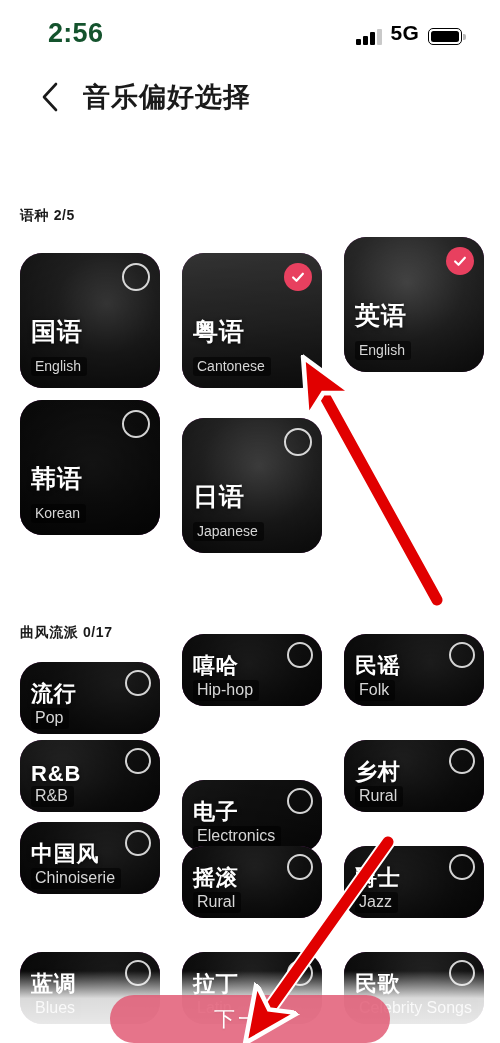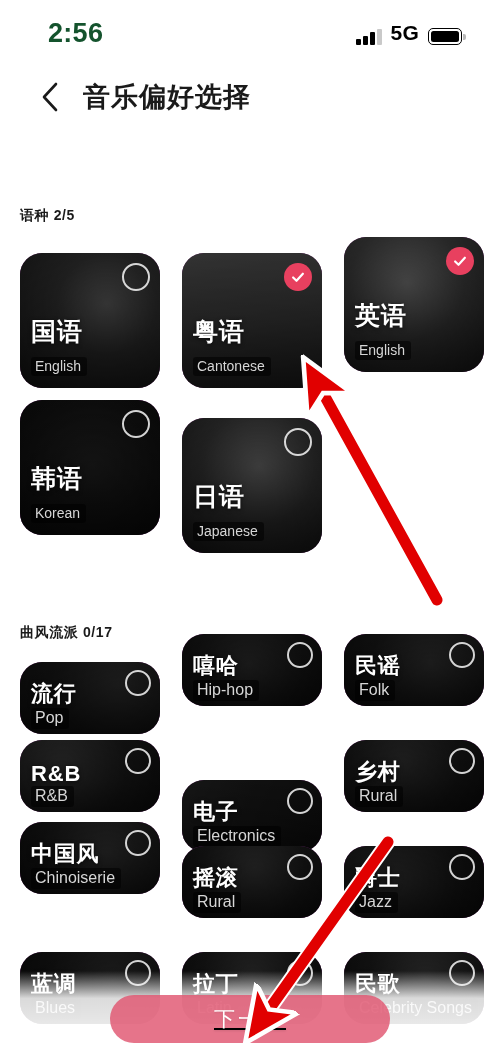--- a/index.html
+++ b/index.html
@@ -134,21 +134,20 @@
     background: linear-gradient(180deg, rgba(255,255,255,0) 0%, rgba(255,255,255,0.85) 38%, rgba(255,255,255,0.95) 100%);
     pointer-events: none;
   }
   .cta-button {
     position: absolute; left: 110px; bottom: 0px;
     width: 280px; height: 48px;
     border-radius: 26px;
     background: rgba(224,86,112,0.82);
     display: flex; align-items: center; justify-content: center;
     cursor: pointer;
-    text-decoration: underline;
   }
   .cta-label {
     color: #ffffff; font-size: 21px; letter-spacing: 3px;
     text-shadow: 0 1px 2px rgba(0,0,0,0.1);
   }
 
   
   .arrow-layer {
     position: absolute; inset: 0;
     pointer-events: none;

